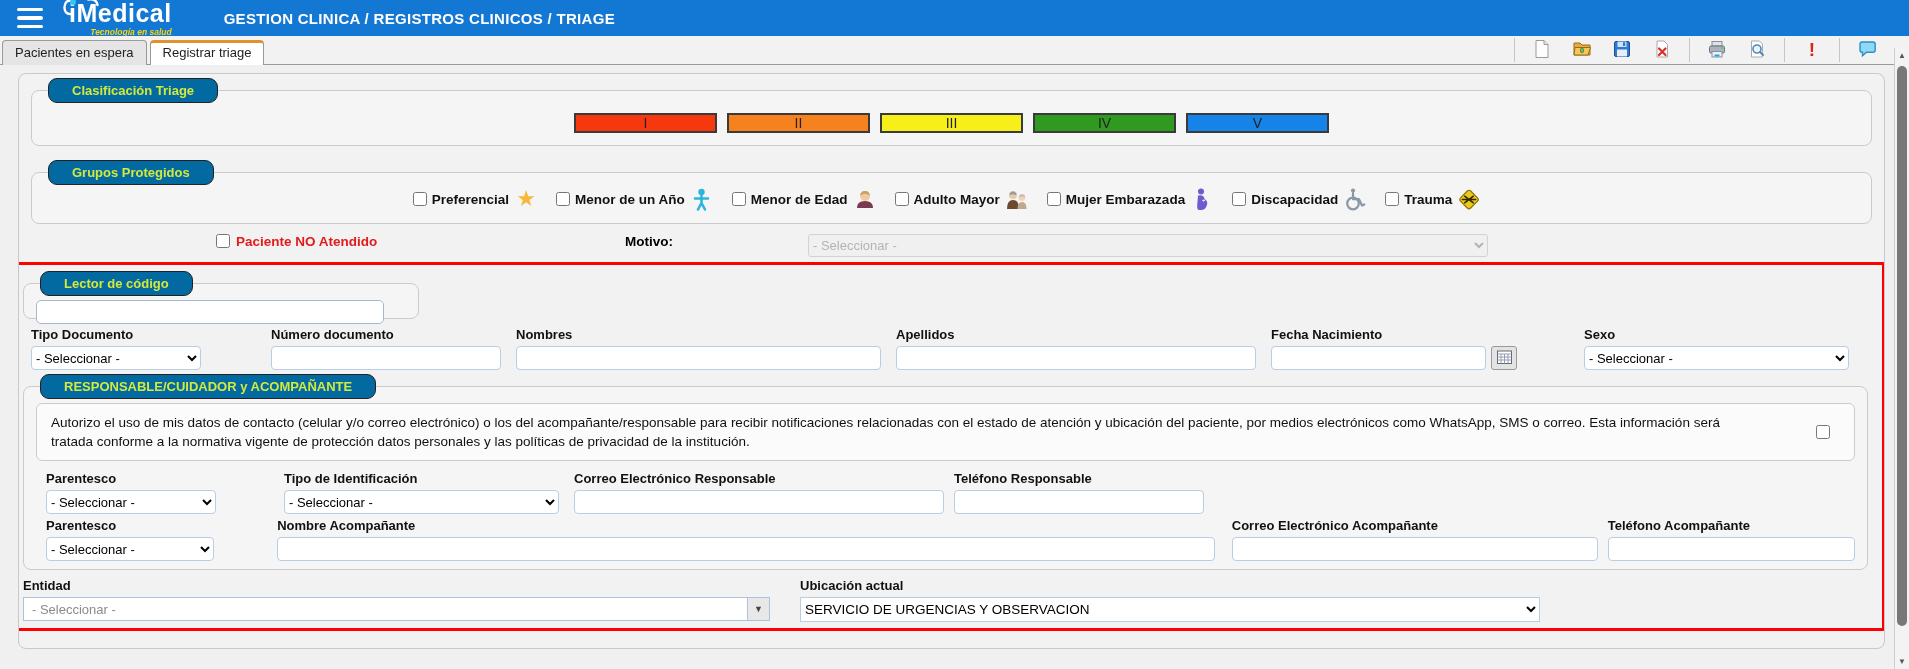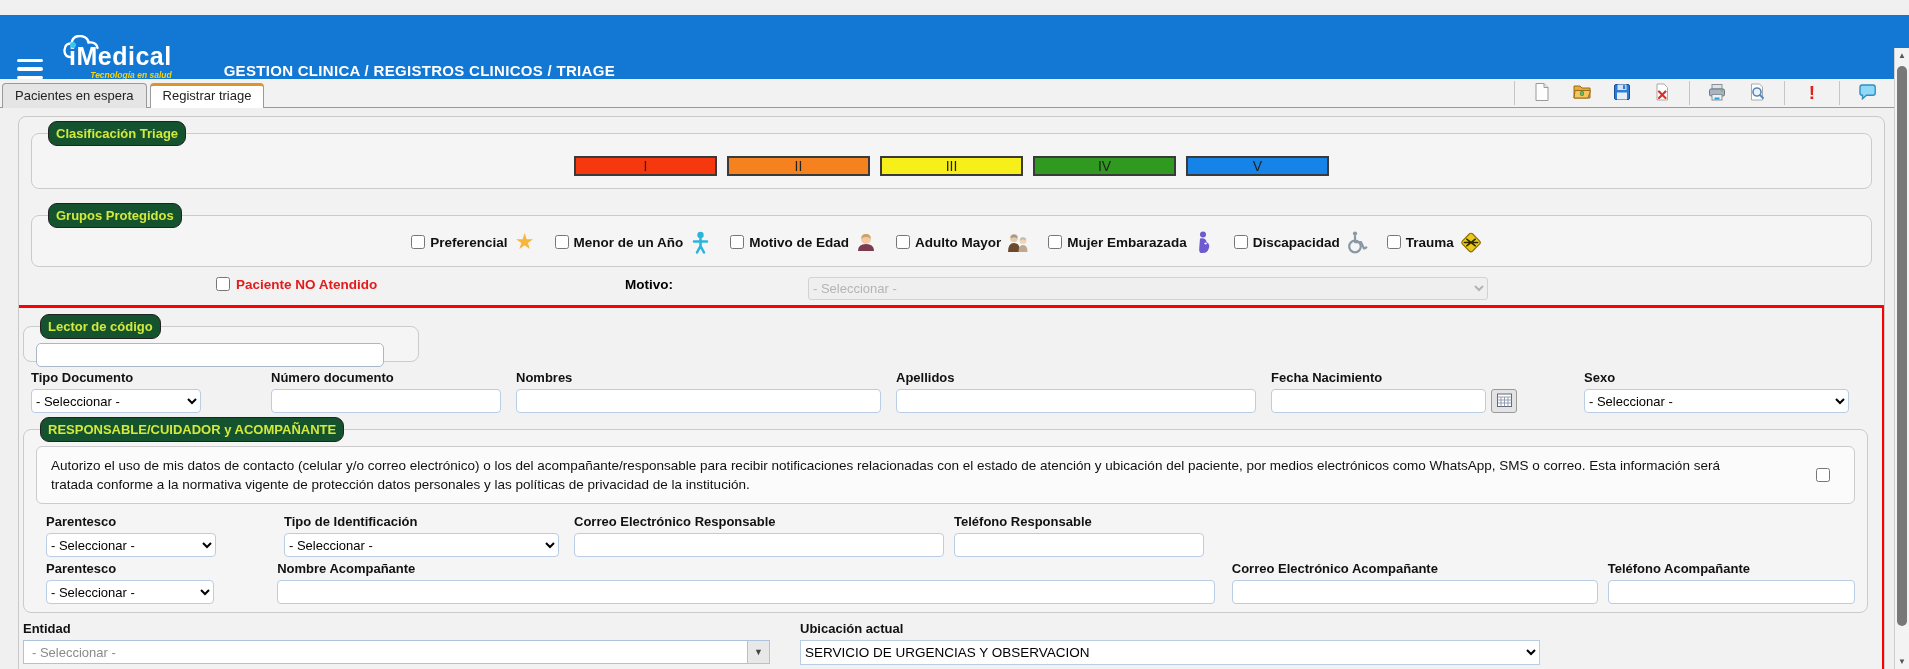--- a/index.html
+++ b/index.html
@@ -1,20 +1,20 @@
 <!DOCTYPE html>
 <html><head>
 <meta charset="utf-8">
 <style>
   * { box-sizing: border-box; margin: 0; padding: 0; }
   html,body { width:1909px; height:669px; overflow:hidden; background:#f0f0f0;
               font-family:"Liberation Sans", sans-serif; }
 
   
-  .topbar { height:64px; background:#1377d4; display:flex; align-items:flex-end;margin-top:15px; }
+  .topbar { height:36px; background:#1377d4; display:flex; align-items:center; }
   .hamburger { width:26px; height:20px; margin-left:17px; display:flex; flex-direction:column;
                justify-content:space-between; cursor:pointer; background:none; border:none; }
   .hamburger span { display:block; height:3.2px; border-radius:2px; background:#fff; }
   .logo { position:relative; margin-left:26px; line-height:1; padding-top:2px; }
   .logo-cloud { position:absolute; left:-8px; top:-7px; }
   .logo-title { font-size:25px; font-weight:bold; color:#fff; letter-spacing:.5px; position:relative; }
   .logo-title .idot { position:absolute; left:1px; top:-2px; width:6px; height:6px;
                       border-radius:50%; background:#35c7ee; }
   .logo-tagline { text-align:right; font-size:8.5px; font-style:italic; font-weight:bold;
                   color:#ffd400; margin-top:2px; }
@@ -39,22 +39,22 @@
               font-size:8px; color:#555; }
   .sb-thumb { position:absolute; left:2px; right:2px; top:18px; height:560px;
               background:#787878; border-radius:6px; }
   .sb-down { position:absolute; bottom:0; left:0; right:0; }
 
   
   .content { padding-top:8px; }
   .outer { margin:0 24px 0 18px; height:576px; border:1px solid #c9c9c9; border-radius:8px;
            background:#f2f2f2; padding:14px 12px 0; overflow:hidden; }
   .fieldset { position:relative; border:1px solid #cbcbcb; border-radius:8px; background:#f5f5f5; }
-  .legend-badge { position:absolute; top:-13px; left:16px; background:#14532d; color:#d3e93d;
-                  font-weight:bold; font-size:13px; padding:4px 7px; border-radius:9px;
+  .legend-badge { position:absolute; top:-13px; left:16px; background:#0369a1; color:#d3e93d;
+                  font-weight:bold; font-size:13px; padding:4px 23px; border-radius:9px;
                   border:1px solid #222; white-space:nowrap; }
 
   
   .triage-box { margin-top:2px; height:56px; }
   .triage-row { display:flex; justify-content:center; gap:10px; padding-top:22px; }
   .triage-bar { width:143px; height:20px; border:2px solid #3a3a3a; display:flex;
                 align-items:center; justify-content:center; font-size:14px; color:#222; cursor:pointer; }
 
   
   .groups-box { margin-top:26px; height:52px; }
@@ -227,21 +227,21 @@
         <span class="gicon">
           <svg width="19" height="23" viewBox="0 0 19 23">
                 <circle cx="9.5" cy="4" r="3.2" fill="#2cb5dc"></circle>
                 <path d="M9.5 8 V15 M9.5 15 L6 21.5 M9.5 15 L13 21.5 M3 10.5 H16" stroke="#2cb5dc" stroke-width="2.6" stroke-linecap="round" fill="none"></path>
               </svg>
         </span>
       </div>
 
       <div class="group-item">
         <input type="checkbox" style="">
-        <label>Motivo de Edad</label>
+        <label>Menor de Edad</label>
         <span class="gicon">
           <svg width="22" height="22" viewBox="0 0 22 22">
                 <path d="M3 20 Q3 13 11 13 Q19 13 19 20 Z" fill="#7a3b4e"></path>
                 <circle cx="11" cy="8" r="5" fill="#f3c9a1"></circle>
                 <path d="M6 7.5 Q7 2.5 11 3 Q15 2.5 16 7.5 Q13 5.5 11 6 Q9 5.5 6 7.5 Z" fill="#caa26a"></path>
               </svg>
         </span>
       </div>
 
       <div class="group-item">

